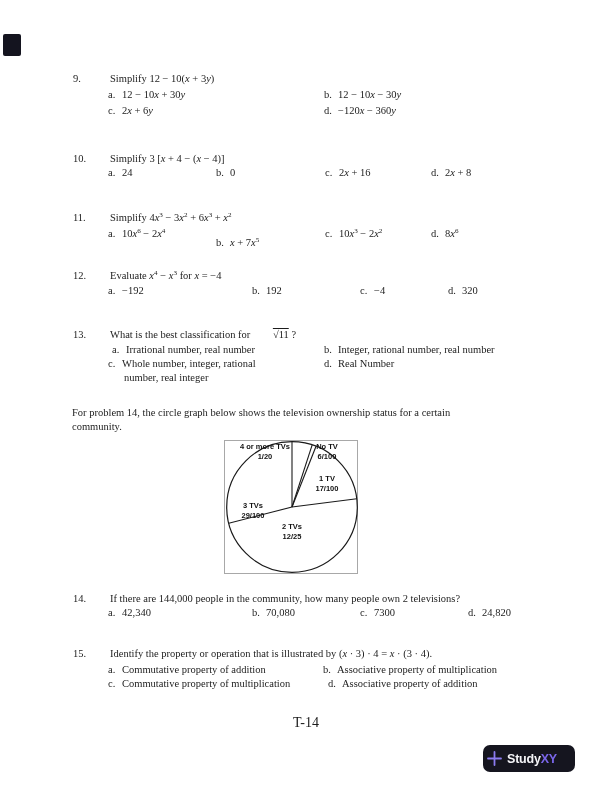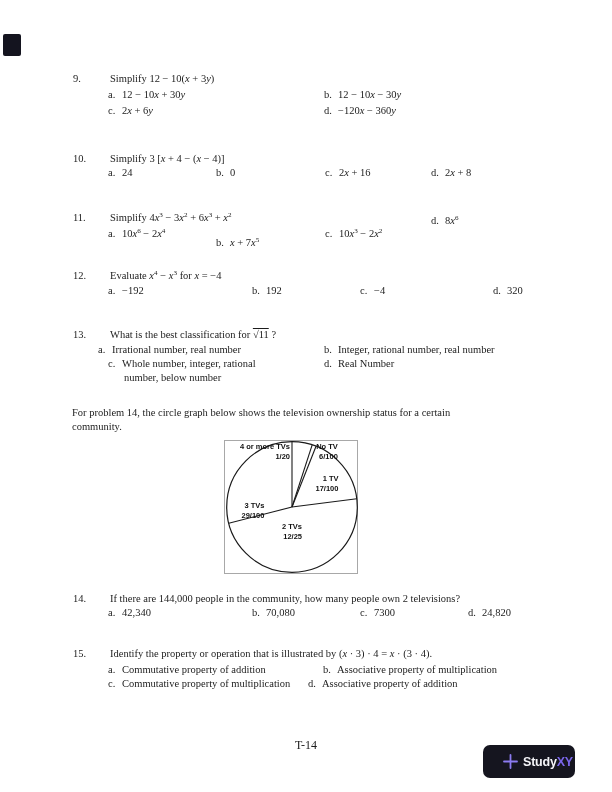--- a/index.html
+++ b/index.html
@@ -7,46 +7,46 @@
   body {
     position:relative;
     font-family:"Liberation Serif","DejaVu Serif",serif;
     color:#1c1c1c;
     overflow:hidden;
   }
   .abs { position:absolute; font-size:10.5px; line-height:14px; white-space:nowrap; }
   i { font-style:italic; }
   sup { font-size:68%; line-height:0; vertical-align:super; }
   .okey { display:inline-block; min-width:14px; }
-  .rad { text-decoration:overline; }
+  .rad { text-decoration:overline;margin-left:20px; }
 
   .corner-mark {
     position:absolute; left:3px; top:34px; width:18px; height:22px;
     background:#14141f; border-radius:2px;
   }
 
   .pie-box {
     position:absolute; left:224px; top:440px; width:134px; height:134px;
     border:1px solid #a8a8a8; background:#fff;
   }
   .pie-label {
     position:absolute; transform:translate(-50%,-50%);
-    text-align:right;
+    text-align:center;
     font-family:"Liberation Sans","DejaVu Sans",sans-serif;
     font-weight:bold; font-size:7.5px; line-height:10px; color:#111;
     white-space:nowrap;
   }
 
-  .footer-page { position:absolute; top:738px; left:306px; transform:translateX(-50%);
-    font-size:12px; line-height:14px; }
+  .footer-page { position:absolute; top:716px; left:306px; transform:translateX(-50%);
+    font-size:14px; line-height:14px; }
 
   .logo {
-    position:absolute; left:483px; top:745px; width:92px; height:33px;
+    position:absolute; left:483px; top:745px; width:92px; height:27px;
     background:#15151f; border-radius:7px;
-    display:flex; align-items:center; padding-left:20px; gap:5px;
+    display:flex; align-items:center; padding-left:4px; gap:5px;
   }
   .logo-text {
     font-family:"Liberation Sans","DejaVu Sans",sans-serif;
     font-weight:bold; font-size:12.5px; letter-spacing:-0.2px;
   }
   .logo-text .lt1 { color:#f4f4f8; }
   .logo-text .lt2 { color:#7a66ea; }
 </style>
 </head>
 <body>
@@ -70,40 +70,40 @@
   <span class="abs" style="left:325px;top:166px"><span class="okey">c.</span><span>2<i>x</i> + 16</span></span>
   <span class="abs" style="left:431px;top:166px"><span class="okey">d.</span><span>2<i>x</i> + 8</span></span>
 </div>
 
 <div>
   <span class="abs" style="left:73px;top:211px">11.</span>
   <span class="abs" style="left:110px;top:211px">Simplify 4<i>x</i><sup>3</sup> − 3<i>x</i><sup>2</sup> + 6<i>x</i><sup>3</sup> + <i>x</i><sup>2</sup></span>
   <span class="abs" style="left:108px;top:227px"><span class="okey">a.</span><span>10<i>x</i><sup>6</sup> − 2<i>x</i><sup>4</sup></span></span>
   <span class="abs" style="left:216px;top:236px"><span class="okey">b.</span><span><i>x</i> + 7<i>x</i><sup>5</sup></span></span>
   <span class="abs" style="left:325px;top:227px"><span class="okey">c.</span><span>10<i>x</i><sup>3</sup> − 2<i>x</i><sup>2</sup></span></span>
-  <span class="abs" style="left:431px;top:214px"><span class="okey">d.</span><span>8<i>x</i><sup>6</sup></span></span>
+  <span class="abs" style="left:431px;top:227px"><span class="okey">d.</span><span>8<i>x</i><sup>6</sup></span></span>
 </div>
 
 <div>
   <span class="abs" style="left:73px;top:269px">12.</span>
   <span class="abs" style="left:110px;top:269px">Evaluate <i>x</i><sup>4</sup> − <i>x</i><sup>3</sup> for <i>x</i> = −4</span>
   <span class="abs" style="left:108px;top:284px"><span class="okey">a.</span><span>−192</span></span>
   <span class="abs" style="left:252px;top:284px"><span class="okey">b.</span><span>192</span></span>
   <span class="abs" style="left:360px;top:284px"><span class="okey">c.</span><span>−4</span></span>
-  <span class="abs" style="left:493px;top:284px"><span class="okey">d.</span><span>320</span></span>
+  <span class="abs" style="left:448px;top:284px"><span class="okey">d.</span><span>320</span></span>
 </div>
 
 <div>
   <span class="abs" style="left:73px;top:328px">13.</span>
   <span class="abs" style="left:110px;top:328px">What is the best classification for <span class="rad">√11</span> ?</span>
-  <span class="abs" style="left:98px;top:343px"><span class="okey">a.</span><span>Irrational number, real number</span></span>
+  <span class="abs" style="left:112px;top:343px"><span class="okey">a.</span><span>Irrational number, real number</span></span>
   <span class="abs" style="left:324px;top:343px"><span class="okey">b.</span><span>Integer, rational number, real number</span></span>
   <span class="abs" style="left:108px;top:357px"><span class="okey">c.</span><span>Whole number, integer, rational</span></span>
   <span class="abs" style="left:324px;top:357px"><span class="okey">d.</span><span>Real Number</span></span>
-  <span class="abs" style="left:124px;top:371px">number, below number</span>
+  <span class="abs" style="left:124px;top:371px">number, real integer</span>
 </div>
 
 <div>
   <span class="abs" style="left:72px;top:406px">For problem 14, the circle graph below shows the television ownership status for a certain</span>
   <span class="abs" style="left:72px;top:420px">community.</span>
 </div>
 
 <div class="pie-box">
   <svg id="pie-svg" width="134" height="134">
     <circle cx="67" cy="66" r="65.3" fill="none" stroke="#1a1a1a" stroke-width="1.2"></circle>
@@ -143,21 +143,21 @@
   <span class="abs" style="left:360px;top:606px"><span class="okey">c.</span><span>7300</span></span>
   <span class="abs" style="left:468px;top:606px"><span class="okey">d.</span><span>24,820</span></span>
 </div>
 
 <div>
   <span class="abs" style="left:73px;top:647px">15.</span>
   <span class="abs" style="left:110px;top:647px">Identify the property or operation that is illustrated by (<i>x</i> · 3) · 4 = <i>x</i> · (3 · 4).</span>
   <span class="abs" style="left:108px;top:663px"><span class="okey">a.</span><span>Commutative property of addition</span></span>
   <span class="abs" style="left:323px;top:663px"><span class="okey">b.</span><span>Associative property of multiplication</span></span>
   <span class="abs" style="left:108px;top:677px"><span class="okey">c.</span><span>Commutative property of multiplication</span></span>
-  <span class="abs" style="left:308px;top:677px"><span class="okey">d.</span><span>Associative property of addition</span></span>
+  <span class="abs" style="left:328px;top:677px"><span class="okey">d.</span><span>Associative property of addition</span></span>
 </div>
 
 <span class="footer-page">T-14</span>
 
 <div class="logo">
   <svg width="15" height="15" viewBox="0 0 15 15">
     <line x1="7.5" y1="1" x2="7.5" y2="14" stroke="#8b7bf0" stroke-width="1.8" stroke-linecap="round"></line>
     <line x1="1" y1="7.5" x2="14" y2="7.5" stroke="#8b7bf0" stroke-width="1.8" stroke-linecap="round"></line>
   </svg>
   <span class="logo-text"><span class="lt1">Study</span><span class="lt2">XY</span></span>

